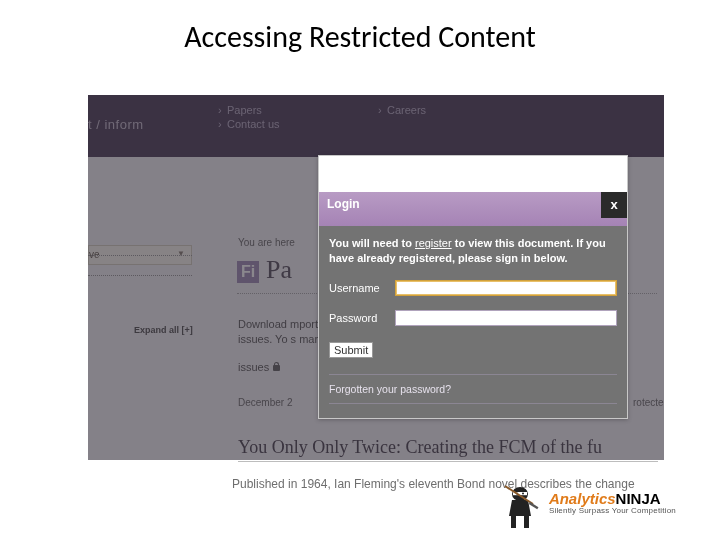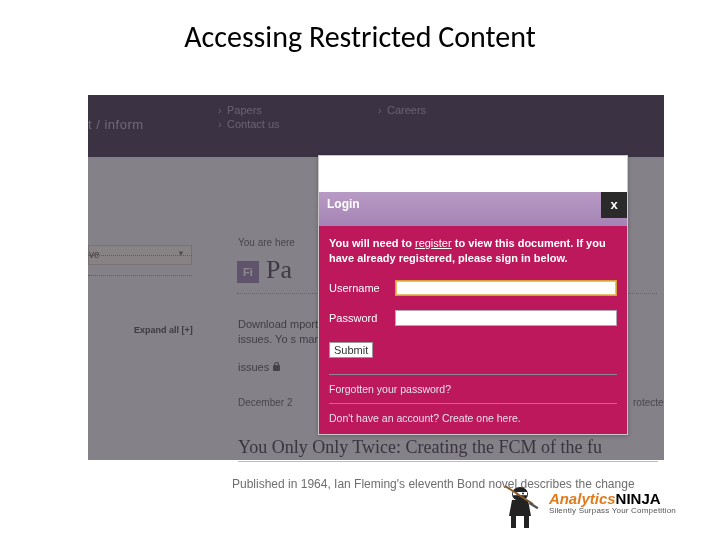--- a/index.html
+++ b/index.html
@@ -22,21 +22,21 @@
   .topnav .menucol .chev { display: inline-block; width: 6px; margin-right: 3px; }
 
   
   .pagebody { position: absolute; top: 62px; left: 0; right: 0; bottom: 0; background: #f2f1f3; }
   .sideselect { position: absolute; left: 0; top: 64px; width: 104px; height: 20px; background: #f9f6ee; border: 1px solid #d6d0c0; font-size: 10px; color: #6b6357; padding: 3px 0; margin-top: 24px; }
   .sideselect::after { content: "▼"; position: absolute; right: 6px; top: 3px; font-size: 8px; color: #8a8276; }
   .dotline { position: absolute; left: 0; height: 0; border-top: 1px dotted #9a9a9a; width: 104px; }
   .sidebar-expand { position: absolute; left: 46px; top: 168px; font-size: 9px; font-weight: bold; color: #555; }
 
   .crumbs { position: absolute; left: 150px; top: 80px; font-size: 10px; color: #6e6e6e; }
-  .doc-icon { position: absolute; left: 149px; top: 104px; width: 22px; height: 22px; background: #a18fb6; color: #fff; font-size: 11px; font-weight: bold; text-align: center; line-height: 22px; }
+  .doc-icon { position: absolute; left: 149px; top: 104px; width: 22px; height: 22px; background: #a18fb6; color: #fff; font-size: 16px; font-weight: bold; text-align: center; line-height: 22px; }
   .doc-title { position: absolute; left: 178px; top: 98px; font-size: 26px; color: #5a5461; font-family: Georgia, serif; }
   .underline { position: absolute; left: 149px; top: 136px; width: 420px; height: 0; border-top: 1px dotted #aaa; }
 
   .bodytext1 { position: absolute; left: 150px; top: 160px; width: 420px; font-size: 11px; color: #5c5c5c; line-height: 15px; }
   .lockline { position: absolute; left: 150px; top: 204px; font-size: 11px; color: #5c5c5c; }
   .lock-icon { display: inline-block; width: 9px; height: 10px; position: relative; top: 1px; }
   .lock-icon::before { content: ""; position: absolute; left: 1px; top: 3px; width: 7px; height: 6px; background: #666; border-radius: 1px; }
   .lock-icon::after { content: ""; position: absolute; left: 2px; top: 0; width: 3px; height: 4px; border: 1px solid #666; border-bottom: none; border-radius: 3px 3px 0 0; }
 
   .dateline { position: absolute; left: 150px; top: 240px; font-size: 10px; color: #6e6e6e; }
@@ -46,21 +46,21 @@
   .article-p { position: absolute; left: 144px; top: 320px; width: 420px; font-size: 12px; color: #6e6e6e; line-height: 14px; }
 
   
   .mask { position: absolute; inset: 0; background: rgba(42,36,48,0.55); }
 
   
   .modal { position: absolute; left: 230px; top: 60px; width: 310px; background: #fff; border: 1px solid #c8c8c8; box-shadow: 0 1px 4px rgba(0,0,0,0.25); }
   .modal-head { position: relative; height: 34px; background: linear-gradient(#b89bc4, #a583b5); margin-top: 36px; }
   .modal-head .title { position: absolute; left: 8px; top: 5px; font-size: 12px; color: #fff; font-weight: bold; }
   .modal-head .close { position: absolute; right: 0; top: 0; width: 26px; height: 26px; background: #2a2a2a; color: #fff; text-align: center; line-height: 26px; font-size: 13px; font-weight: bold; cursor: pointer; }
-  .modal-body { background: #be185d; padding: 10px 10px 8px 10px; font-size: 11px; color: #fff; }
+  .modal-body { background: #737373; padding: 10px 10px 8px 10px; font-size: 11px; color: #fff; }
   .modal-msg { line-height: 15px; margin-bottom: 14px; }
   .modal-msg .reg { color: #fff; text-decoration: underline; }
   .modal-msg b { font-weight: bold; }
   .formrow { display: flex; align-items: center; margin-bottom: 14px; }
   .formrow label { width: 66px; font-size: 11px; color: #fff; }
   .formrow input { flex: 1; height: 16px; border: 1px solid #b0a3bc; background: #fff; font-size: 11px; padding: 0 2px; }
   .formrow.username input { border-color: #d2a13a; box-shadow: 0 0 0 1px #e8c06a inset; }
   .submit { display: inline-block; margin: 2px 0 10px 0; padding: 1px 4px; background: #fff; border: 1px solid #999; font-size: 11px; color: #333; cursor: pointer; }
   .modal-hr { border: none; border-top: 1px solid #8b8693; margin: 6px 0; }
   .modal-link { font-size: 10.5px; color: #e6e1ec; padding: 2px 0; cursor: pointer; }
@@ -141,21 +141,20 @@
           <input type="text" style="">
         </div>
         <div class="formrow">
           <label>Password</label>
           <input type="password" style="">
         </div>
         <button class="submit">Submit</button>
         <hr class="modal-hr">
         <div class="modal-link">Forgotten your password?</div>
         <hr class="modal-hr">
-        <div class="modal-link">Don't have an account? Create one here.</div>
       </div>
     </div>
 
   </div>
 
   <div class="footer-logo">
     <div class="ninja">
       <svg viewBox="0 0 46 50">
         <ellipse cx="23" cy="14" rx="8" ry="7" fill="#222"></ellipse>
         <rect x="16" y="12" width="14" height="3.2" fill="#fff"></rect>

